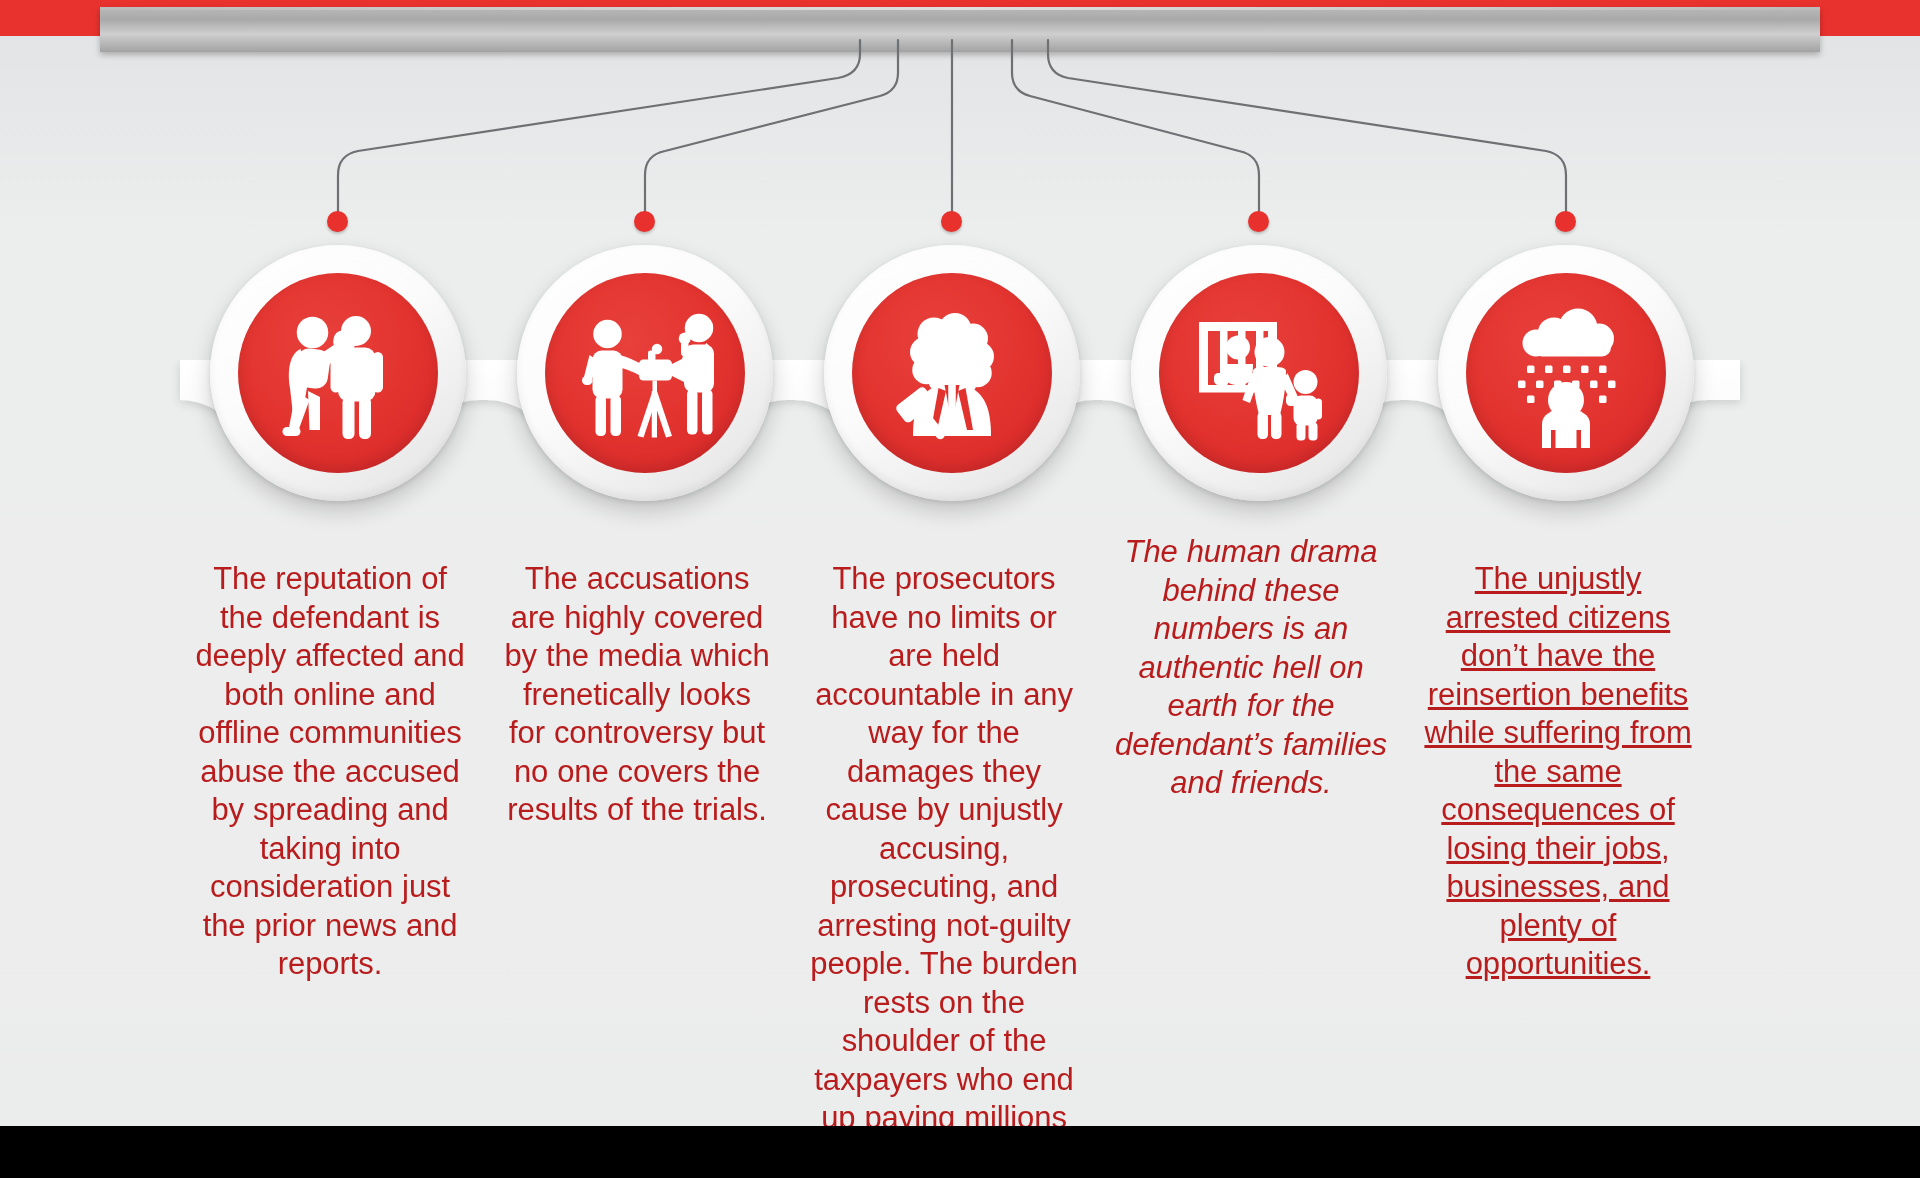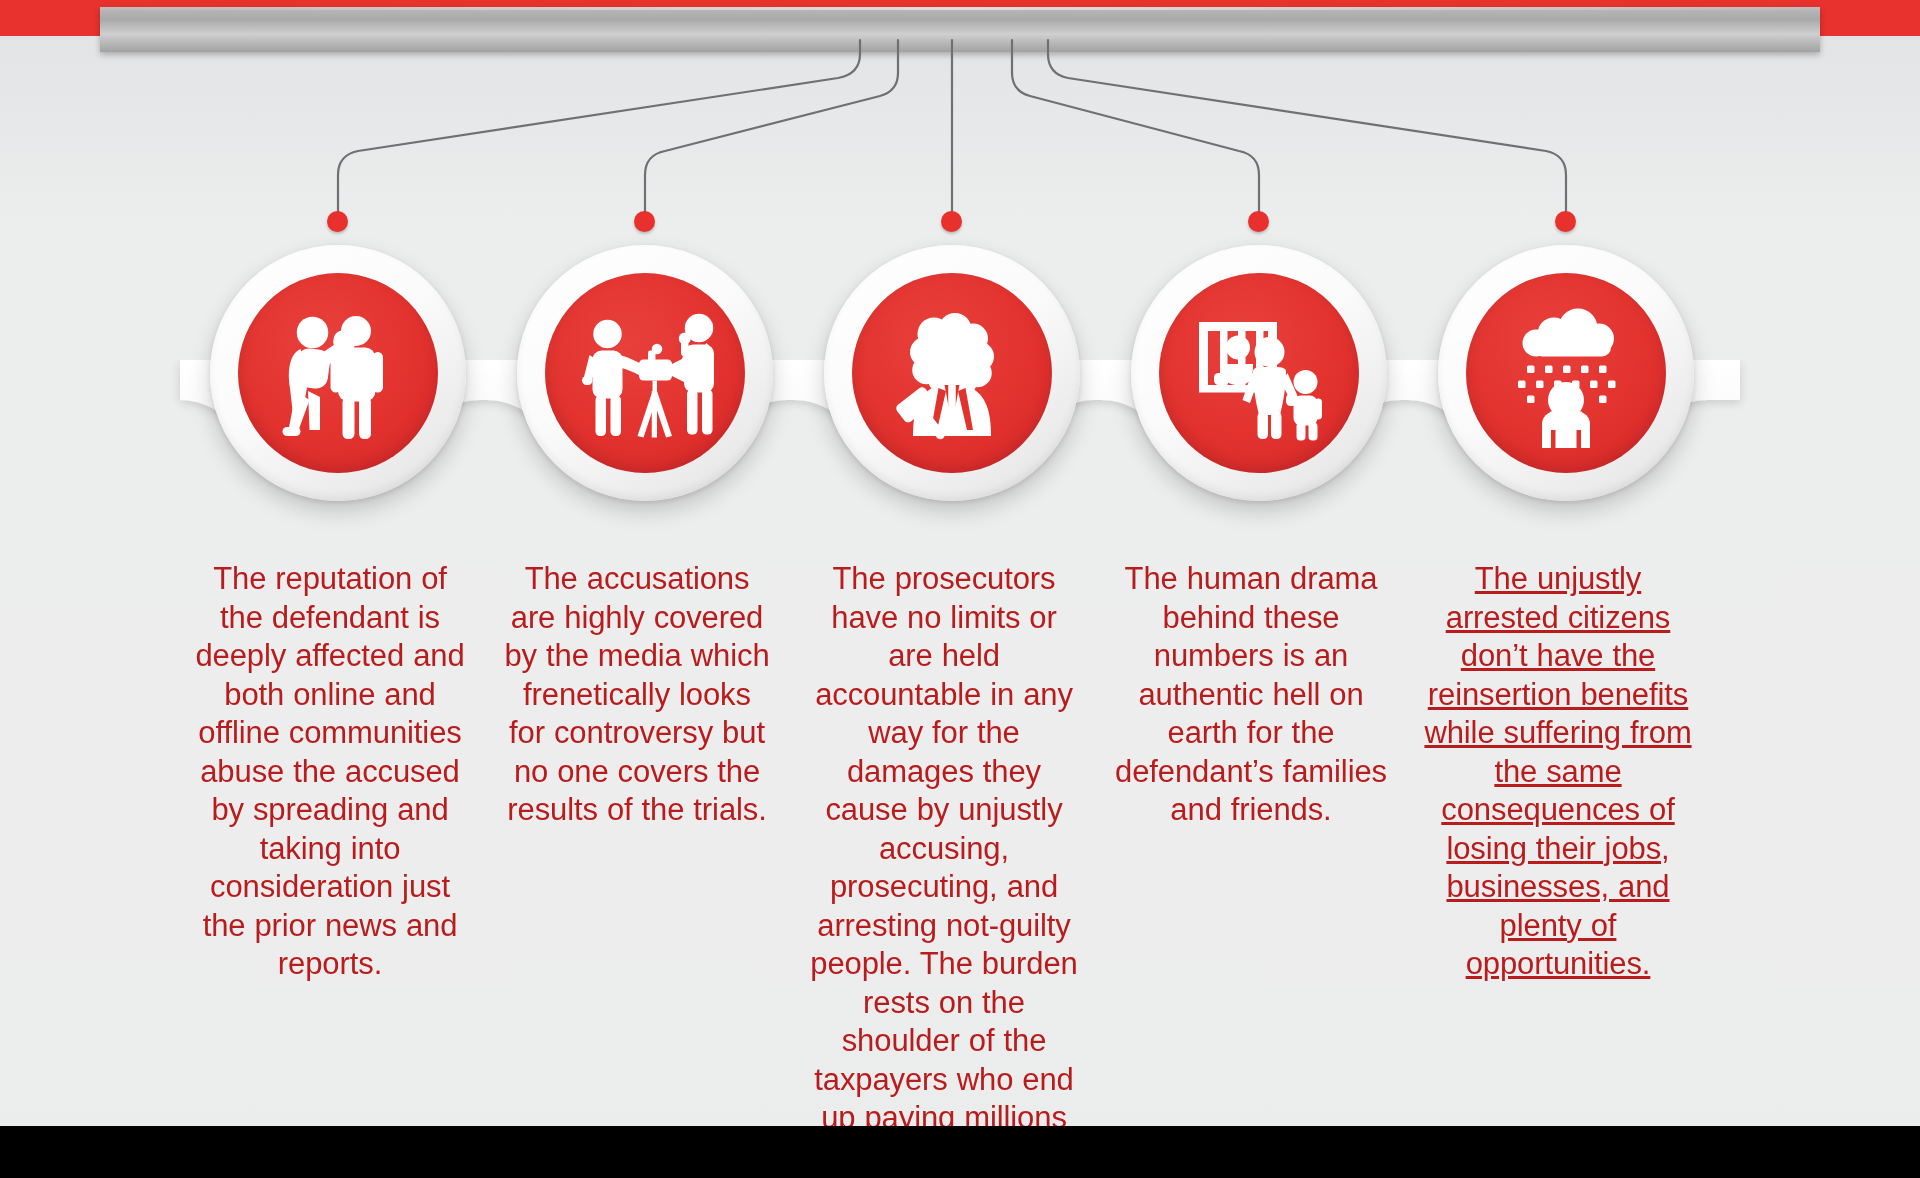--- a/index.html
+++ b/index.html
@@ -313,17 +313,17 @@
           <path fill="#e2322e" d="M40 88 L 40 100 L 43 100 L 43 88 Z"></path>
           <path fill="#e2322e" d="M57 88 L 57 100 L 60 100 L 60 88 Z"></path>
         </g>
       </svg>
     </div>
   </div>
 
   <div class="col" style="left:194px; top:560px;">The reputation of the defendant is deeply affected and both online and offline communities abuse the accused by spreading and taking into consideration just the prior news and reports.</div>
   <div class="col" style="left:808px; top:560px;">The prosecutors have no limits or are held accountable in any way for the damages they cause by unjustly accusing, prosecuting, and arresting not-guilty people. The burden rests on the shoulder of the taxpayers who end up paying millions of Euros in reparations to the wrongfully accused.</div>
   <div class="col" style="left:501px; top:560px;">The accusations are highly covered by the media which frenetically looks for controversy but no one covers the results of the trials.</div>
-  <div class="col" style="left:1115px; top:560px;">The human drama behind these numbers is an authentic hell on earth for the defendant’s families and friends.</div>
+  <div class="col" style="left:1115px; top:533px;font-style:italic;">The human drama behind these numbers is an authentic hell on earth for the defendant’s families and friends.</div>
   <div class="col" style="left:1422px; top:560px;text-decoration:underline;">The unjustly arrested citizens don’t have the reinsertion benefits while suffering from the same consequences of losing their jobs, businesses, and plenty of opportunities.</div>
 
   <div class="bottom-black-band"></div>
 </div>
 
 </body></html>

